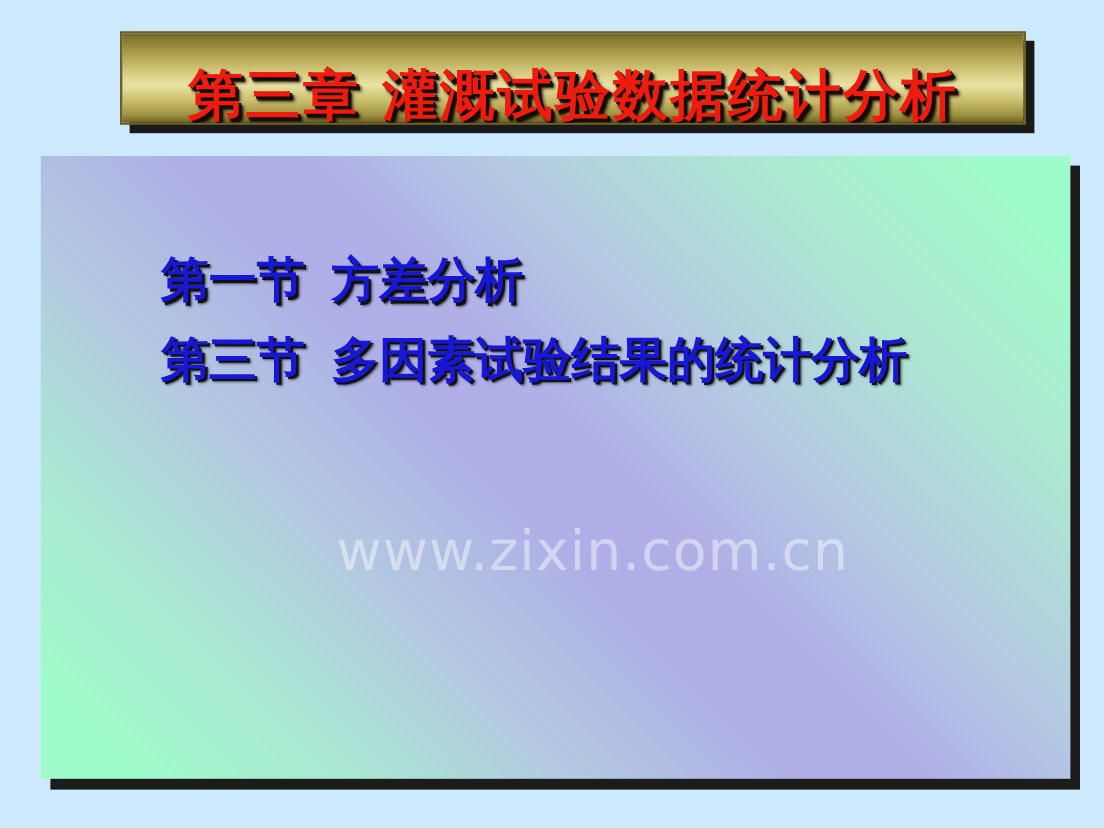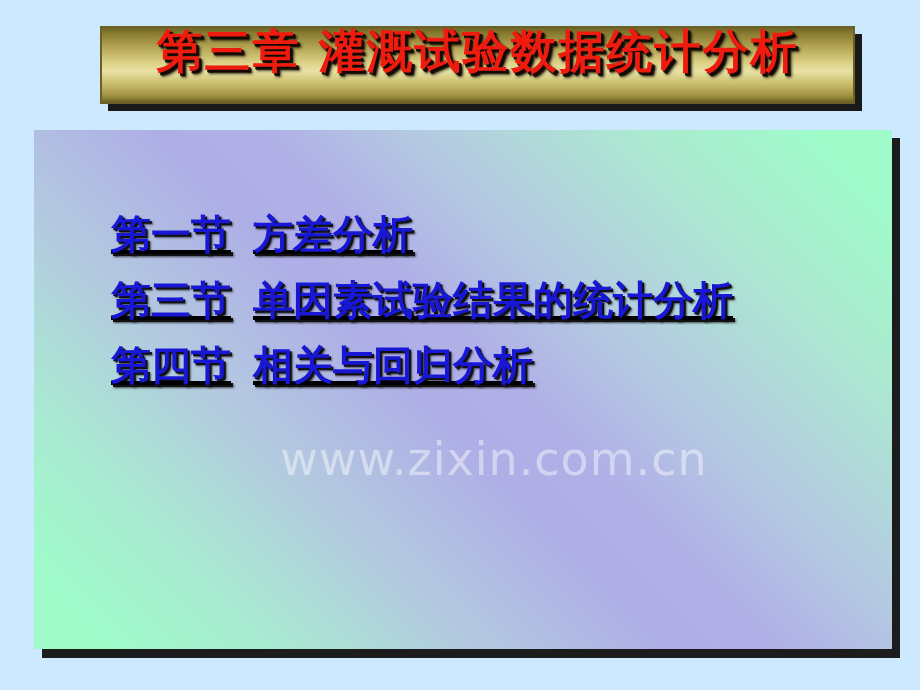--- a/index.html
+++ b/index.html
@@ -41,21 +41,21 @@
     background: linear-gradient(to bottom,
         #6f6623 0%,
         #8a7d32 8%,
         #b3a552 26%,
         #ddd389 48%,
         #e8e2a4 58%,
         #c9bd6b 76%,
         #9c8f3f 92%,
         #6e6422 100%);
     display: flex;
-    align-items: flex-start;
+    align-items: flex-end;
     justify-content: center;
     overflow: hidden;
   }
   #title-text {
     font-size: 46px;
     font-weight: bold;
     color: #ee1b0e;
     letter-spacing: 2px;
     line-height: 1;
     white-space: nowrap;
@@ -102,24 +102,23 @@
     text-align: center;
     font-size: 46px;
     font-weight: normal;
     letter-spacing: 1px;
     color: rgba(255,255,255,0.45);
     white-space: nowrap;
     pointer-events: none;
   }
   #toc-list {
     position: absolute;
-    left: 77px;
+    left: 100px;
     top: 72px;
     right: 10px;
-    text-decoration: underline;
   }
   .toc-item {
     font-size: 40px;
     font-weight: bold;
     color: #1817d6;
     line-height: 65.5px;
     white-space: nowrap;
     text-shadow:
        2px 2px 0 #111111,
        3px 3px 2px rgba(15,15,15,0.65);
@@ -141,21 +140,18 @@
   <div id="content-shadow"></div>
   <div id="content-panel">
 
     <div id="watermark">www.zixin.com.cn</div>
 
     <div id="toc-list">
       <div class="toc-item">
         <span class="sec">第一节</span><span class="ttl">方差分析</span>
       </div>
       <div class="toc-item">
-        <span class="sec">第三节</span><span class="ttl">单因素试验结果的统计分析</span>
-      </div>
-      <div class="toc-item">
-        <span class="sec">第四节</span><span class="ttl">相关与回归分析</span>
+        <span class="sec">第三节</span><span class="ttl">多因素试验结果的统计分析</span>
       </div>
     </div>
 
   </div>
 </div>
 
 </body></html>

